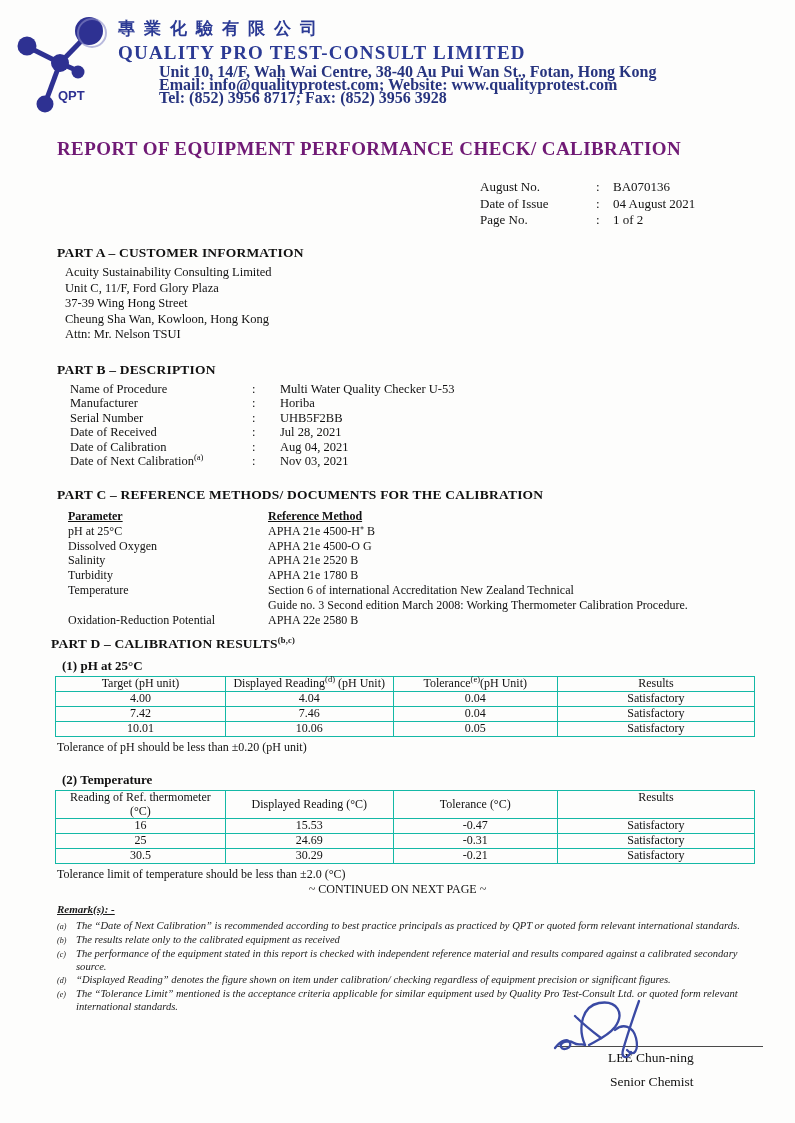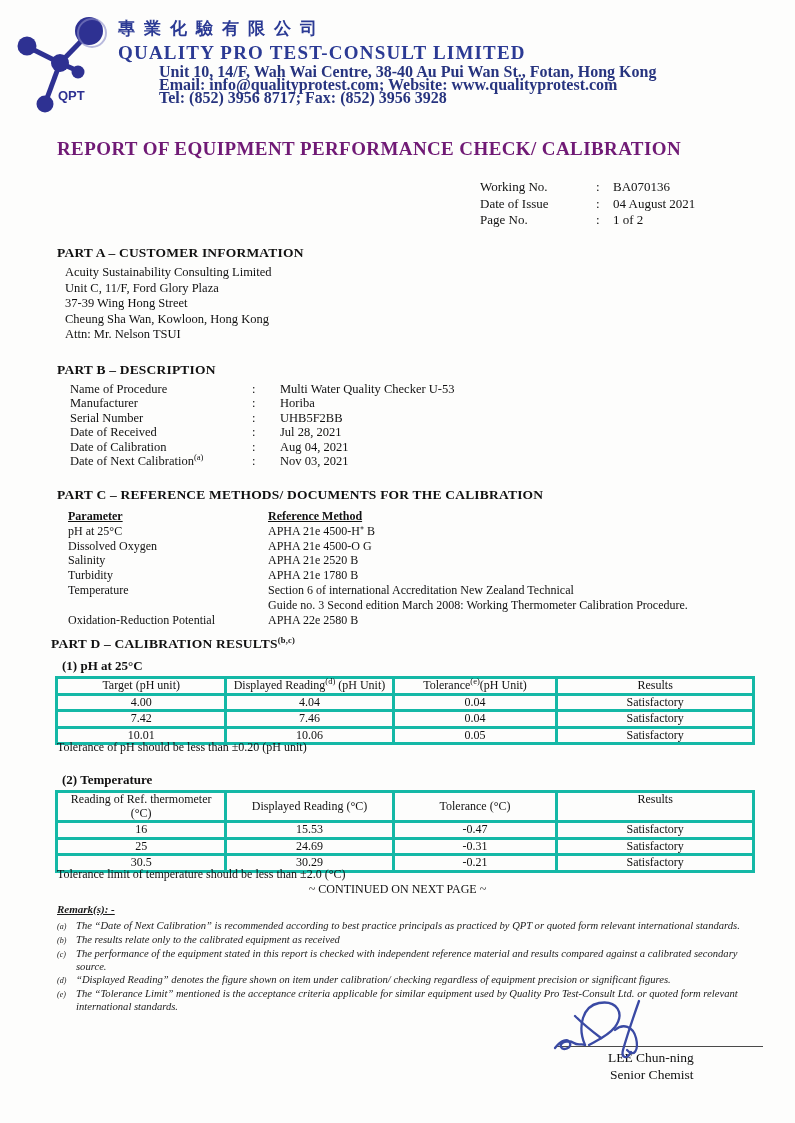--- a/index.html
+++ b/index.html
@@ -47,21 +47,21 @@
   .pc-row { display:flex; }
   .pc-param { width:200px; flex:0 0 auto; }
   .pc-method { white-space:pre-line; width:490px; }
   .pc-head { font-weight:bold; text-decoration:underline; }
   
   .part-d-heading { position:absolute; top:636px; left:51px; }
   .sub-heading { font-size:13px; font-weight:bold; }
   .ph-section-heading { position:absolute; top:658px; left:62px; }
   table.cal { border-collapse:collapse; width:700px; table-layout:fixed; }
   table.cal th, table.cal td {
-    border:3px solid #14b8a6; font-size:12px; font-weight:normal;
+    border:1px solid #14b8a6; font-size:12px; font-weight:normal;
     text-align:center; padding:0 2px; height:15px; line-height:13.5px;
   }
   table.cal { border:1.5px solid #000; }
   .ph-table-wrap  { position:absolute; top:676px; left:55px; }
   .temp-table-wrap{ position:absolute; top:790px; left:55px; }
   .col1{ width:24.3%; } .col2{ width:24%; } .col3{ width:23.5%; } .col4{ width:28.2%; }
   .two-line { white-space:pre-line; }
   td.vtop, th.vtop { vertical-align:top; padding-top:2px; }
   .ph-note  { position:absolute; top:740px; left:57px; font-size:12px; }
   .temp-heading { position:absolute; top:772px; left:62px; }
@@ -72,21 +72,21 @@
     font-style:italic; font-size:10.6px; line-height:13px; color:#1a1a1a; }
   .rm-heading { font-weight:bold; text-decoration:underline; font-size:11px; margin-bottom:3px; }
   .rm-item { display:flex; }
   .rm-marker { width:19px; flex:0 0 auto; font-size:8px; padding-top:1px; }
   .rm-text { width:687px; }
   
   .sig-block { position:absolute; top:998px; left:545px; width:230px; }
   .sig-svg { position:absolute; top:0; left:6px; z-index:2; }
   .sig-line { position:absolute; top:48px; left:12px; width:206px; border-top:1.5px solid #4a4a4a; }
   .sig-name { position:absolute; top:52px; left:63px; font-size:13.5px; line-height:16px; }
-  .sig-title{ position:absolute; top:69px; left:65px; font-size:13.5px; }
+  .sig-title{ position:absolute; top:76px; left:65px; font-size:13.5px; }
 </style>
 </head>
 <body>
 
 <div class="page">
 
   <div class="header">
     <div class="logo-box">
       <svg width="100" height="110" viewBox="0 0 100 110">
         <g stroke="#2e3192" stroke-width="5" fill="none">
@@ -110,21 +110,21 @@
       <div class="addr-line">Unit 10, 14/F, Wah Wai Centre, 38-40 Au Pui Wan St., Fotan, Hong Kong</div>
       <div class="addr-line">Email: info@qualityprotest.com; Website: www.qualityprotest.com</div>
       <div class="addr-line">Tel: (852) 3956 8717; Fax: (852) 3956 3928</div>
     </div>
   </div>
 
   <div class="doc-title">REPORT OF EQUIPMENT PERFORMANCE CHECK/ CALIBRATION</div>
 
   <div class="report-info">
     <div class="ri-row">
-      <span class="ri-label">Working No.</span>
+      <span class="ri-label">August No.</span>
       <span class="ri-colon">:</span>
       <span class="ri-value">BA070136</span>
     </div>
     <div class="ri-row">
       <span class="ri-label">Date of Issue</span>
       <span class="ri-colon">:</span>
       <span class="ri-value">04 August 2021</span>
     </div>
     <div class="ri-row">
       <span class="ri-label">Page No.</span>

